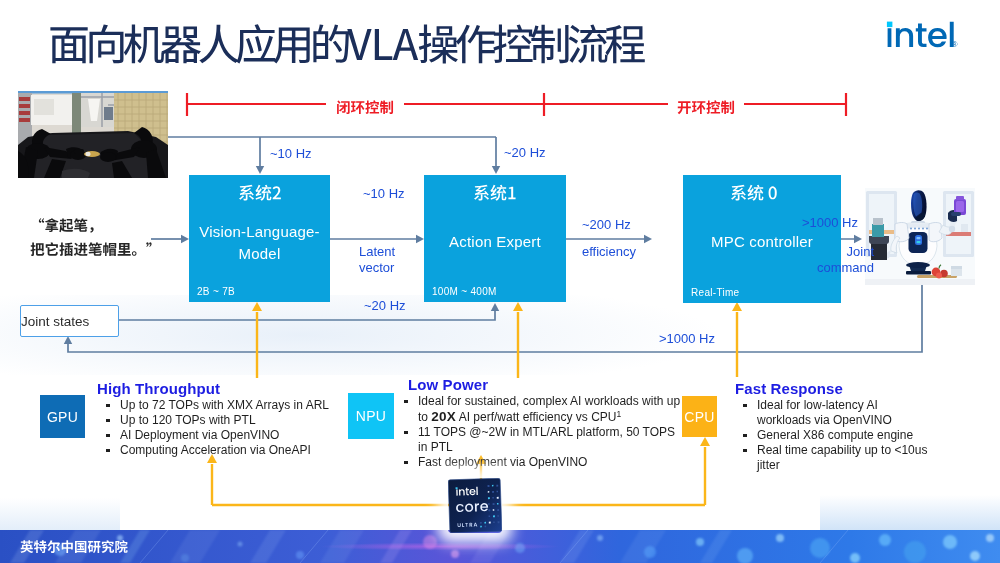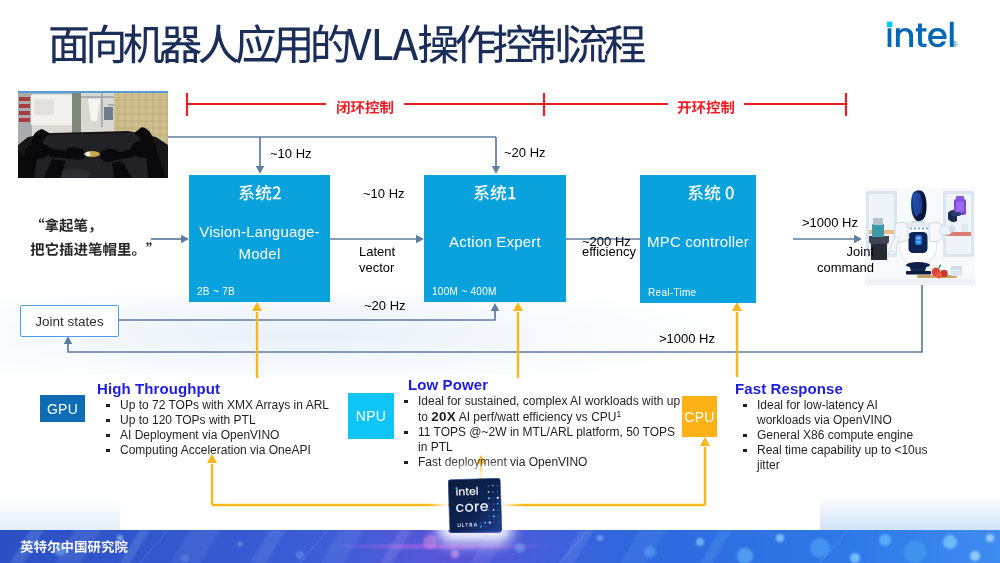--- a/index.html
+++ b/index.html
@@ -8,24 +8,24 @@
   .abs { position:absolute; }
   .cjk { position:absolute; overflow:visible; }
   .sysbox { position:absolute; background:#0aa2dd; color:#fff; }
   .sysbox .body { position:absolute; left:4px; right:4px; text-align:center; font-size:15px; line-height:22px; letter-spacing:0.2px; }
   .sysbox .tag { position:absolute; left:8px; bottom:5px; font-size:10px; letter-spacing:0.3px; }
   .chip { position:absolute; color:#fff; display:flex; align-items:center; justify-content:center; font-size:14px; letter-spacing:0.3px; }
   .hwhead { position:absolute; color:#1d1de2; font-weight:bold; font-size:15px; letter-spacing:0.1px; }
   .hwlist { position:absolute; margin:0; padding:0; list-style:none; font-size:12px; line-height:15px; color:#1f1f1f; }
   .hwlist li { position:relative; padding-left:15px; }
   .hwlist li::before { content:""; position:absolute; left:1px; top:5.5px; width:3.5px; height:3.5px; background:#1f1f1f; }
-  .flabel { position:absolute; font-size:13px; color:#000000; line-height:16px; }
+  .flabel { position:absolute; font-size:13px; color:#1d4ed8; line-height:16px; }
   .jsbox { position:absolute; left:20px; top:305px; width:97px; height:30px; background:#fff;
            border:1.6px solid #4da0e8; border-radius:2px; display:flex; align-items:center;
-           justify-content:center; font-size:13.5px; color:#2b2b2b; }
+           font-size:13.5px; color:#2b2b2b; }
   .badge-glow { box-shadow:0 0 14px 10px rgba(255,255,255,0.95); background:transparent; border-radius:4px; }
   sup { font-size:8.5px; line-height:0; position:relative; top:-4px; vertical-align:baseline; }
 </style>
 </head>
 <body>
 
 <div class="stage">
 
   <div class="abs" style="left:0;top:295px;width:1000px;height:80px;background:radial-gradient(ellipse 60% 100% at 30% 50%, rgba(205,222,242,0.45), rgba(205,222,242,0) 70%)"></div>
   <div class="abs" style="left:820px;top:495px;width:180px;height:35px;background:linear-gradient(180deg, rgba(195,220,246,0) 0%, rgba(170,205,242,0.55) 100%)"></div>
@@ -164,21 +164,21 @@
     <div class="body" style="top:46px">Vision-Language-Model</div>
     <div class="tag">2B ~ 7B</div>
   </div>
   <div class="sysbox" style="left:424px;top:175px;width:142px;height:127px">
     <svg class="cjk" role="img" style="left:49.1px;top:7.9px" width="43.7" height="20.9" viewBox="0 -16.15 43.7 20.91" aria-label="系统1">
         <path d="M4.5 -3.7 6.2 -3.2Q5.7 -2.5 5.0 -1.8Q4.4 -1.1 3.7 -0.6Q3.0 0.0 2.4 0.5Q2.2 0.3 1.9 0.1Q1.7 -0.1 1.4 -0.3Q1.1 -0.5 0.9 -0.6Q1.9 -1.2 2.9 -2.0Q3.9 -2.9 4.5 -3.7ZM10.7 -3.0 12.0 -3.8Q12.7 -3.3 13.4 -2.7Q14.2 -2.1 14.9 -1.6Q15.6 -1.0 16.0 -0.5L14.6 0.5Q14.2 0.0 13.5 -0.6Q12.8 -1.2 12.1 -1.8Q11.4 -2.4 10.7 -3.0ZM7.8 -5.1H9.5V-0.5Q9.5 0.1 9.3 0.5Q9.1 0.8 8.6 1.0Q8.1 1.2 7.5 1.3Q6.8 1.3 5.8 1.3Q5.8 0.9 5.6 0.5Q5.4 0.0 5.2 -0.3Q5.7 -0.3 6.1 -0.3Q6.6 -0.3 6.9 -0.3Q7.3 -0.3 7.4 -0.3Q7.6 -0.3 7.7 -0.3Q7.8 -0.4 7.8 -0.5ZM13.5 -14.3 14.7 -13.0Q13.4 -12.7 11.9 -12.4Q10.4 -12.2 8.7 -12.0Q7.0 -11.9 5.4 -11.7Q3.7 -11.6 2.1 -11.6Q2.1 -11.9 1.9 -12.3Q1.8 -12.7 1.7 -13.0Q3.2 -13.1 4.9 -13.2Q6.5 -13.3 8.1 -13.5Q9.7 -13.6 11.1 -13.9Q12.5 -14.1 13.5 -14.3ZM2.3 -4.0Q2.2 -4.2 2.1 -4.4Q2.1 -4.7 2.0 -5.0Q1.9 -5.3 1.8 -5.5Q2.2 -5.6 2.8 -5.8Q3.3 -6.0 4.1 -6.4Q4.6 -6.6 5.4 -7.1Q6.3 -7.6 7.4 -8.2Q8.5 -8.9 9.6 -9.7Q10.7 -10.5 11.8 -11.4L13.0 -10.3Q10.7 -8.5 8.2 -7.1Q5.7 -5.7 3.3 -4.7V-4.7Q3.3 -4.7 3.2 -4.6Q3.0 -4.5 2.8 -4.4Q2.6 -4.3 2.4 -4.2Q2.3 -4.1 2.3 -4.0ZM2.3 -4.0 2.2 -5.2 3.2 -5.7 13.8 -6.4Q13.8 -6.1 13.8 -5.7Q13.8 -5.4 13.8 -5.1Q11.3 -4.9 9.6 -4.8Q7.8 -4.7 6.6 -4.6Q5.4 -4.5 4.6 -4.4Q3.8 -4.3 3.4 -4.3Q2.9 -4.2 2.7 -4.1Q2.4 -4.1 2.3 -4.0ZM3.1 -7.6Q3.1 -7.8 3.0 -8.1Q2.9 -8.3 2.8 -8.6Q2.7 -8.9 2.6 -9.1Q2.9 -9.1 3.2 -9.3Q3.5 -9.5 3.9 -9.7Q4.1 -9.9 4.5 -10.2Q4.9 -10.5 5.4 -10.9Q5.9 -11.3 6.4 -11.8Q6.9 -12.3 7.4 -12.9L8.8 -12.1Q7.7 -11.0 6.5 -10.0Q5.3 -9.1 4.1 -8.4V-8.3Q4.1 -8.3 3.9 -8.3Q3.8 -8.2 3.6 -8.1Q3.4 -8.0 3.2 -7.9Q3.1 -7.7 3.1 -7.6ZM3.1 -7.6 3.1 -8.7 3.9 -9.2 9.9 -9.5Q9.9 -9.2 9.8 -8.8Q9.8 -8.4 9.8 -8.2Q7.7 -8.1 6.5 -8.0Q5.2 -7.9 4.5 -7.9Q3.9 -7.8 3.6 -7.8Q3.3 -7.7 3.1 -7.6ZM11.1 -7.5 12.4 -8.2Q13.0 -7.6 13.7 -6.9Q14.3 -6.2 14.9 -5.5Q15.4 -4.9 15.8 -4.3L14.5 -3.6Q14.1 -4.1 13.6 -4.8Q13.0 -5.5 12.4 -6.2Q11.7 -6.9 11.1 -7.5Z M29.5 -9.4 30.8 -10.0Q31.3 -9.4 31.7 -8.7Q32.2 -8.0 32.6 -7.4Q33.0 -6.7 33.3 -6.2L31.9 -5.4Q31.7 -5.9 31.3 -6.6Q30.9 -7.3 30.4 -8.0Q30.0 -8.7 29.5 -9.4ZM23.8 -12.0H33.2V-10.5H23.8ZM28.7 -5.9H30.3V-0.8Q30.3 -0.5 30.4 -0.4Q30.5 -0.3 30.7 -0.3Q30.8 -0.3 30.9 -0.3Q31.1 -0.3 31.3 -0.3Q31.5 -0.3 31.6 -0.3Q31.7 -0.3 31.8 -0.5Q31.9 -0.6 31.9 -1.2Q32.0 -1.7 32.0 -2.7Q32.3 -2.5 32.7 -2.3Q33.1 -2.2 33.4 -2.1Q33.4 -0.8 33.2 -0.1Q33.0 0.6 32.7 0.9Q32.3 1.1 31.7 1.1Q31.6 1.1 31.5 1.1Q31.3 1.1 31.1 1.1Q30.9 1.1 30.7 1.1Q30.5 1.1 30.4 1.1Q29.7 1.1 29.4 0.9Q29.0 0.8 28.9 0.3Q28.7 -0.1 28.7 -0.8ZM25.5 -5.9H27.1Q27.1 -4.5 26.9 -3.4Q26.8 -2.2 26.4 -1.3Q26.0 -0.4 25.3 0.3Q24.6 1.0 23.4 1.5Q23.3 1.2 23.2 1.0Q23.0 0.7 22.8 0.5Q22.6 0.3 22.4 0.1Q23.4 -0.3 24.0 -0.8Q24.6 -1.4 24.9 -2.1Q25.3 -2.9 25.4 -3.8Q25.5 -4.7 25.5 -5.9ZM24.0 -5.7 23.9 -7.0 24.8 -7.5 31.4 -8.0Q31.4 -7.7 31.5 -7.3Q31.6 -7.0 31.6 -6.7Q29.7 -6.5 28.4 -6.4Q27.2 -6.3 26.3 -6.2Q25.5 -6.1 25.1 -6.0Q24.6 -5.9 24.4 -5.9Q24.1 -5.8 24.0 -5.7ZM27.0 -14.0 28.5 -14.4Q28.8 -13.9 29.1 -13.3Q29.3 -12.7 29.5 -12.3L27.8 -11.9Q27.7 -12.3 27.5 -12.9Q27.2 -13.5 27.0 -14.0ZM24.0 -5.7Q23.9 -6.0 23.8 -6.3Q23.7 -6.6 23.6 -6.9Q23.5 -7.2 23.5 -7.3Q23.7 -7.4 24.0 -7.5Q24.4 -7.6 24.6 -7.9Q24.8 -8.1 25.2 -8.5Q25.5 -8.9 25.9 -9.5Q26.4 -10.0 26.7 -10.6Q27.1 -11.1 27.4 -11.4H29.3Q29.0 -11.0 28.5 -10.3Q28.0 -9.7 27.5 -9.0Q27.1 -8.4 26.6 -7.8Q26.1 -7.2 25.8 -6.8Q25.8 -6.8 25.6 -6.7Q25.4 -6.7 25.1 -6.6Q24.9 -6.4 24.6 -6.3Q24.3 -6.2 24.2 -6.0Q24.0 -5.9 24.0 -5.7ZM18.1 -3.0Q18.1 -3.2 18.0 -3.4Q17.9 -3.7 17.8 -4.0Q17.7 -4.3 17.6 -4.5Q17.9 -4.6 18.2 -4.9Q18.5 -5.2 18.9 -5.7Q19.1 -5.9 19.5 -6.4Q19.9 -6.9 20.4 -7.6Q20.9 -8.4 21.4 -9.2Q21.9 -10.0 22.3 -10.9L23.8 -10.0Q22.8 -8.3 21.7 -6.7Q20.5 -5.1 19.3 -3.9V-3.8Q19.3 -3.8 19.1 -3.7Q18.9 -3.7 18.7 -3.5Q18.5 -3.4 18.3 -3.2Q18.1 -3.1 18.1 -3.0ZM18.1 -3.0 18.0 -4.4 18.8 -4.9 23.3 -5.8Q23.3 -5.5 23.3 -5.1Q23.3 -4.6 23.3 -4.4Q21.8 -4.0 20.8 -3.8Q19.8 -3.6 19.3 -3.4Q18.8 -3.3 18.5 -3.2Q18.3 -3.1 18.1 -3.0ZM18.0 -7.1Q18.0 -7.3 17.9 -7.6Q17.8 -7.9 17.7 -8.2Q17.5 -8.6 17.4 -8.8Q17.7 -8.8 17.9 -9.1Q18.2 -9.4 18.5 -9.8Q18.6 -10.0 18.9 -10.5Q19.1 -10.9 19.5 -11.6Q19.8 -12.2 20.1 -13.0Q20.4 -13.7 20.7 -14.5L22.4 -13.7Q21.9 -12.7 21.4 -11.7Q20.8 -10.7 20.2 -9.7Q19.6 -8.8 19.0 -8.0V-8.0Q19.0 -8.0 18.9 -7.9Q18.7 -7.8 18.5 -7.7Q18.3 -7.5 18.2 -7.4Q18.0 -7.2 18.0 -7.1ZM18.0 -7.1 18.0 -8.3 18.7 -8.8 21.7 -9.1Q21.7 -8.8 21.6 -8.4Q21.6 -8.0 21.6 -7.7Q20.6 -7.6 19.9 -7.5Q19.3 -7.4 18.9 -7.3Q18.5 -7.3 18.3 -7.2Q18.1 -7.2 18.0 -7.1ZM17.6 -1.0Q18.4 -1.2 19.3 -1.5Q20.2 -1.8 21.2 -2.1Q22.2 -2.5 23.3 -2.8L23.6 -1.4Q22.1 -0.9 20.7 -0.3Q19.2 0.2 18.0 0.6Z M35.4 0.0V-1.7H38.2V-10.3H35.9V-11.6Q36.8 -11.7 37.5 -12.0Q38.1 -12.2 38.7 -12.5H40.2V-1.7H42.6V0.0Z" fill="#ffffff"></path>
       </svg>
     <div class="body" style="top:56px">Action Expert</div>
     <div class="tag">100M ~ 400M</div>
   </div>
-  <div class="sysbox" style="left:640px;top:175px;width:116px;height:128px">
+  <div class="sysbox" style="left:683px;top:175px;width:158px;height:128px">
     <svg class="cjk" role="img" style="left:46.8px;top:7.9px" width="47.5" height="20.9" viewBox="0 -16.15 47.5 20.91" aria-label="系统 0">
         <path d="M4.5 -3.7 6.2 -3.2Q5.7 -2.5 5.0 -1.8Q4.4 -1.1 3.7 -0.6Q3.0 0.0 2.4 0.5Q2.2 0.3 1.9 0.1Q1.7 -0.1 1.4 -0.3Q1.1 -0.5 0.9 -0.6Q1.9 -1.2 2.9 -2.0Q3.9 -2.9 4.5 -3.7ZM10.7 -3.0 12.0 -3.8Q12.7 -3.3 13.4 -2.7Q14.2 -2.1 14.9 -1.6Q15.6 -1.0 16.0 -0.5L14.6 0.5Q14.2 0.0 13.5 -0.6Q12.8 -1.2 12.1 -1.8Q11.4 -2.4 10.7 -3.0ZM7.8 -5.1H9.5V-0.5Q9.5 0.1 9.3 0.5Q9.1 0.8 8.6 1.0Q8.1 1.2 7.5 1.3Q6.8 1.3 5.8 1.3Q5.8 0.9 5.6 0.5Q5.4 0.0 5.2 -0.3Q5.7 -0.3 6.1 -0.3Q6.6 -0.3 6.9 -0.3Q7.3 -0.3 7.4 -0.3Q7.6 -0.3 7.7 -0.3Q7.8 -0.4 7.8 -0.5ZM13.5 -14.3 14.7 -13.0Q13.4 -12.7 11.9 -12.4Q10.4 -12.2 8.7 -12.0Q7.0 -11.9 5.4 -11.7Q3.7 -11.6 2.1 -11.6Q2.1 -11.9 1.9 -12.3Q1.8 -12.7 1.7 -13.0Q3.2 -13.1 4.9 -13.2Q6.5 -13.3 8.1 -13.5Q9.7 -13.6 11.1 -13.9Q12.5 -14.1 13.5 -14.3ZM2.3 -4.0Q2.2 -4.2 2.1 -4.4Q2.1 -4.7 2.0 -5.0Q1.9 -5.3 1.8 -5.5Q2.2 -5.6 2.8 -5.8Q3.3 -6.0 4.1 -6.4Q4.6 -6.6 5.4 -7.1Q6.3 -7.6 7.4 -8.2Q8.5 -8.9 9.6 -9.7Q10.7 -10.5 11.8 -11.4L13.0 -10.3Q10.7 -8.5 8.2 -7.1Q5.7 -5.7 3.3 -4.7V-4.7Q3.3 -4.7 3.2 -4.6Q3.0 -4.5 2.8 -4.4Q2.6 -4.3 2.4 -4.2Q2.3 -4.1 2.3 -4.0ZM2.3 -4.0 2.2 -5.2 3.2 -5.7 13.8 -6.4Q13.8 -6.1 13.8 -5.7Q13.8 -5.4 13.8 -5.1Q11.3 -4.9 9.6 -4.8Q7.8 -4.7 6.6 -4.6Q5.4 -4.5 4.6 -4.4Q3.8 -4.3 3.4 -4.3Q2.9 -4.2 2.7 -4.1Q2.4 -4.1 2.3 -4.0ZM3.1 -7.6Q3.1 -7.8 3.0 -8.1Q2.9 -8.3 2.8 -8.6Q2.7 -8.9 2.6 -9.1Q2.9 -9.1 3.2 -9.3Q3.5 -9.5 3.9 -9.7Q4.1 -9.9 4.5 -10.2Q4.9 -10.5 5.4 -10.9Q5.9 -11.3 6.4 -11.8Q6.9 -12.3 7.4 -12.9L8.8 -12.1Q7.7 -11.0 6.5 -10.0Q5.3 -9.1 4.1 -8.4V-8.3Q4.1 -8.3 3.9 -8.3Q3.8 -8.2 3.6 -8.1Q3.4 -8.0 3.2 -7.9Q3.1 -7.7 3.1 -7.6ZM3.1 -7.6 3.1 -8.7 3.9 -9.2 9.9 -9.5Q9.9 -9.2 9.8 -8.8Q9.8 -8.4 9.8 -8.2Q7.7 -8.1 6.5 -8.0Q5.2 -7.9 4.5 -7.9Q3.9 -7.8 3.6 -7.8Q3.3 -7.7 3.1 -7.6ZM11.1 -7.5 12.4 -8.2Q13.0 -7.6 13.7 -6.9Q14.3 -6.2 14.9 -5.5Q15.4 -4.9 15.8 -4.3L14.5 -3.6Q14.1 -4.1 13.6 -4.8Q13.0 -5.5 12.4 -6.2Q11.7 -6.9 11.1 -7.5Z M29.5 -9.4 30.8 -10.0Q31.3 -9.4 31.7 -8.7Q32.2 -8.0 32.6 -7.4Q33.0 -6.7 33.3 -6.2L31.9 -5.4Q31.7 -5.9 31.3 -6.6Q30.9 -7.3 30.4 -8.0Q30.0 -8.7 29.5 -9.4ZM23.8 -12.0H33.2V-10.5H23.8ZM28.7 -5.9H30.3V-0.8Q30.3 -0.5 30.4 -0.4Q30.5 -0.3 30.7 -0.3Q30.8 -0.3 30.9 -0.3Q31.1 -0.3 31.3 -0.3Q31.5 -0.3 31.6 -0.3Q31.7 -0.3 31.8 -0.5Q31.9 -0.6 31.9 -1.2Q32.0 -1.7 32.0 -2.7Q32.3 -2.5 32.7 -2.3Q33.1 -2.2 33.4 -2.1Q33.4 -0.8 33.2 -0.1Q33.0 0.6 32.7 0.9Q32.3 1.1 31.7 1.1Q31.6 1.1 31.5 1.1Q31.3 1.1 31.1 1.1Q30.9 1.1 30.7 1.1Q30.5 1.1 30.4 1.1Q29.7 1.1 29.4 0.9Q29.0 0.8 28.9 0.3Q28.7 -0.1 28.7 -0.8ZM25.5 -5.9H27.1Q27.1 -4.5 26.9 -3.4Q26.8 -2.2 26.4 -1.3Q26.0 -0.4 25.3 0.3Q24.6 1.0 23.4 1.5Q23.3 1.2 23.2 1.0Q23.0 0.7 22.8 0.5Q22.6 0.3 22.4 0.1Q23.4 -0.3 24.0 -0.8Q24.6 -1.4 24.9 -2.1Q25.3 -2.9 25.4 -3.8Q25.5 -4.7 25.5 -5.9ZM24.0 -5.7 23.9 -7.0 24.8 -7.5 31.4 -8.0Q31.4 -7.7 31.5 -7.3Q31.6 -7.0 31.6 -6.7Q29.7 -6.5 28.4 -6.4Q27.2 -6.3 26.3 -6.2Q25.5 -6.1 25.1 -6.0Q24.6 -5.9 24.4 -5.9Q24.1 -5.8 24.0 -5.7ZM27.0 -14.0 28.5 -14.4Q28.8 -13.9 29.1 -13.3Q29.3 -12.7 29.5 -12.3L27.8 -11.9Q27.7 -12.3 27.5 -12.9Q27.2 -13.5 27.0 -14.0ZM24.0 -5.7Q23.9 -6.0 23.8 -6.3Q23.7 -6.6 23.6 -6.9Q23.5 -7.2 23.5 -7.3Q23.7 -7.4 24.0 -7.5Q24.4 -7.6 24.6 -7.9Q24.8 -8.1 25.2 -8.5Q25.5 -8.9 25.9 -9.5Q26.4 -10.0 26.7 -10.6Q27.1 -11.1 27.4 -11.4H29.3Q29.0 -11.0 28.5 -10.3Q28.0 -9.7 27.5 -9.0Q27.1 -8.4 26.6 -7.8Q26.1 -7.2 25.8 -6.8Q25.8 -6.8 25.6 -6.7Q25.4 -6.7 25.1 -6.6Q24.9 -6.4 24.6 -6.3Q24.3 -6.2 24.2 -6.0Q24.0 -5.9 24.0 -5.7ZM18.1 -3.0Q18.1 -3.2 18.0 -3.4Q17.9 -3.7 17.8 -4.0Q17.7 -4.3 17.6 -4.5Q17.9 -4.6 18.2 -4.9Q18.5 -5.2 18.9 -5.7Q19.1 -5.9 19.5 -6.4Q19.9 -6.9 20.4 -7.6Q20.9 -8.4 21.4 -9.2Q21.9 -10.0 22.3 -10.9L23.8 -10.0Q22.8 -8.3 21.7 -6.7Q20.5 -5.1 19.3 -3.9V-3.8Q19.3 -3.8 19.1 -3.7Q18.9 -3.7 18.7 -3.5Q18.5 -3.4 18.3 -3.2Q18.1 -3.1 18.1 -3.0ZM18.1 -3.0 18.0 -4.4 18.8 -4.9 23.3 -5.8Q23.3 -5.5 23.3 -5.1Q23.3 -4.6 23.3 -4.4Q21.8 -4.0 20.8 -3.8Q19.8 -3.6 19.3 -3.4Q18.8 -3.3 18.5 -3.2Q18.3 -3.1 18.1 -3.0ZM18.0 -7.1Q18.0 -7.3 17.9 -7.6Q17.8 -7.9 17.7 -8.2Q17.5 -8.6 17.4 -8.8Q17.7 -8.8 17.9 -9.1Q18.2 -9.4 18.5 -9.8Q18.6 -10.0 18.9 -10.5Q19.1 -10.9 19.5 -11.6Q19.8 -12.2 20.1 -13.0Q20.4 -13.7 20.7 -14.5L22.4 -13.7Q21.9 -12.7 21.4 -11.7Q20.8 -10.7 20.2 -9.7Q19.6 -8.8 19.0 -8.0V-8.0Q19.0 -8.0 18.9 -7.9Q18.7 -7.8 18.5 -7.7Q18.3 -7.5 18.2 -7.4Q18.0 -7.2 18.0 -7.1ZM18.0 -7.1 18.0 -8.3 18.7 -8.8 21.7 -9.1Q21.7 -8.8 21.6 -8.4Q21.6 -8.0 21.6 -7.7Q20.6 -7.6 19.9 -7.5Q19.3 -7.4 18.9 -7.3Q18.5 -7.3 18.3 -7.2Q18.1 -7.2 18.0 -7.1ZM17.6 -1.0Q18.4 -1.2 19.3 -1.5Q20.2 -1.8 21.2 -2.1Q22.2 -2.5 23.3 -2.8L23.6 -1.4Q22.1 -0.9 20.7 -0.3Q19.2 0.2 18.0 0.6Z M42.7 0.2Q41.5 0.2 40.6 -0.5Q39.6 -1.2 39.1 -2.7Q38.6 -4.1 38.6 -6.3Q38.6 -8.5 39.1 -9.9Q39.6 -11.3 40.6 -12.0Q41.5 -12.8 42.7 -12.8Q43.9 -12.8 44.8 -12.0Q45.7 -11.3 46.3 -9.9Q46.8 -8.5 46.8 -6.3Q46.8 -4.1 46.3 -2.7Q45.7 -1.2 44.8 -0.5Q43.9 0.2 42.7 0.2ZM42.7 -1.4Q43.3 -1.4 43.8 -1.9Q44.3 -2.3 44.6 -3.4Q44.8 -4.5 44.8 -6.3Q44.8 -8.1 44.6 -9.2Q44.3 -10.2 43.8 -10.7Q43.3 -11.2 42.7 -11.2Q42.1 -11.2 41.6 -10.7Q41.1 -10.2 40.8 -9.2Q40.5 -8.1 40.5 -6.3Q40.5 -4.5 40.8 -3.4Q41.1 -2.3 41.6 -1.9Q42.1 -1.4 42.7 -1.4Z" fill="#ffffff"></path>
       </svg>
     <div class="body" style="top:56px">MPC controller</div>
     <div class="tag">Real-Time</div>
   </div>
 
 <svg class="abs" style="left:865px;top:188px" width="110" height="97" viewBox="0 0 110 97">
   <defs>
     <linearGradient id="rheadg" x1="0" y1="0" x2="1" y2="0.3">
@@ -244,28 +244,28 @@
 </svg>
 
   <div class="jsbox">
       <span>Joint states</span>
     </div>
 
   <div class="flabel" style="left:270px;top:146px">~10 Hz</div>
   <div class="flabel" style="left:504px;top:145px">~20 Hz</div>
   <div class="flabel" style="left:363px;top:186px">~10 Hz</div>
   <div class="flabel" style="left:359px;top:244px;width:50px">Latent vector</div>
-  <div class="flabel" style="left:582px;top:234px">~200 Hz</div>
+  <div class="flabel" style="left:582px;top:217px">~200 Hz</div>
   <div class="flabel" style="left:582px;top:244px">efficiency</div>
   <div class="flabel" style="left:802px;top:215px">&gt;1000 Hz</div>
   <div class="flabel" style="left:792px;top:244px;width:82px;text-align:right">Joint command</div>
   <div class="flabel" style="left:364px;top:298px">~20 Hz</div>
   <div class="flabel" style="left:659px;top:331px">&gt;1000 Hz</div>
 
-  <div class="chip" style="left:40px;top:395px;width:45px;height:27px;background:#0e6cb5">
+  <div class="chip" style="left:40px;top:395px;width:45px;height:43px;background:#0e6cb5">
       <span>GPU</span>
     </div>
   <div class="hwhead" style="left:97px;top:380px">High Throughput</div>
   <ul class="hwlist" style="left:105px;top:398px;width:245px">
     <li>Up to 72 TOPs with XMX Arrays in ARL</li>
     <li>Up to 120 TOPs with PTL</li>
     <li>AI Deployment via OpenVINO</li>
     <li>Computing Acceleration via OneAPI</li>
   </ul>
 

